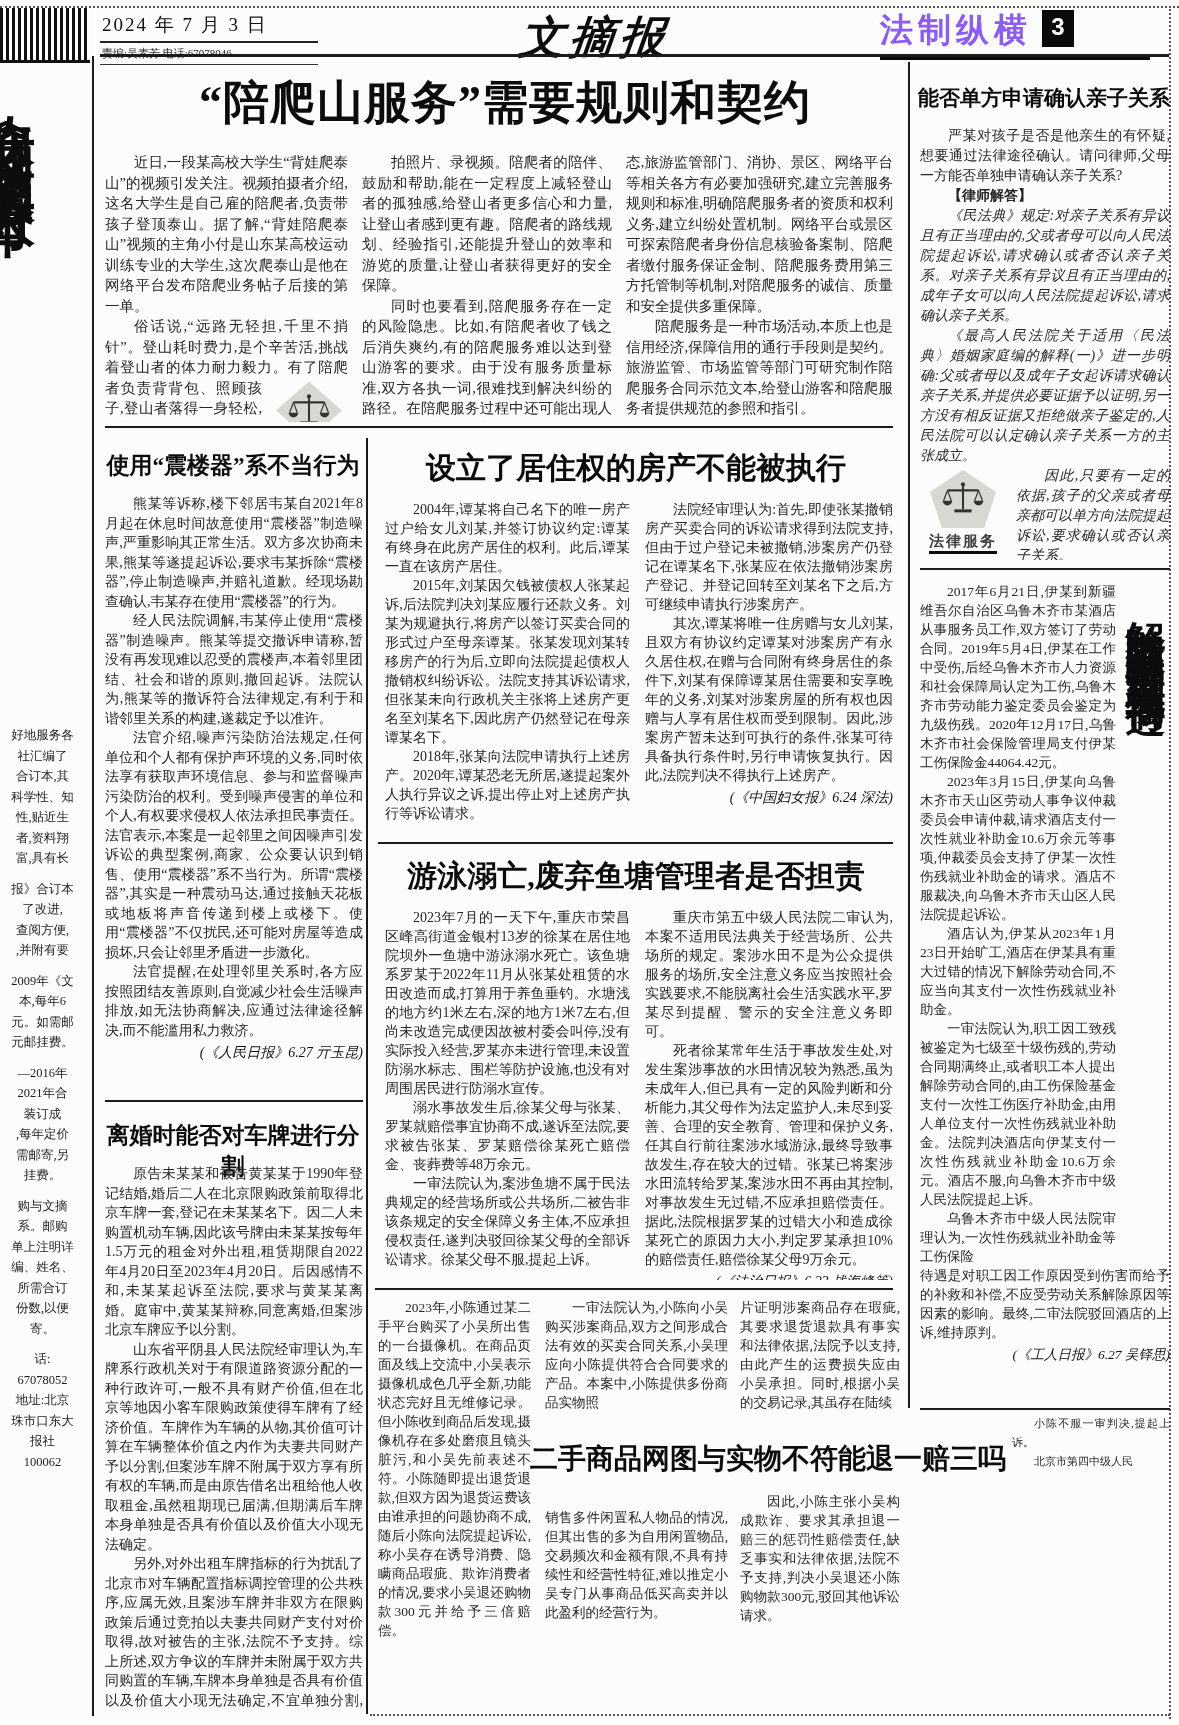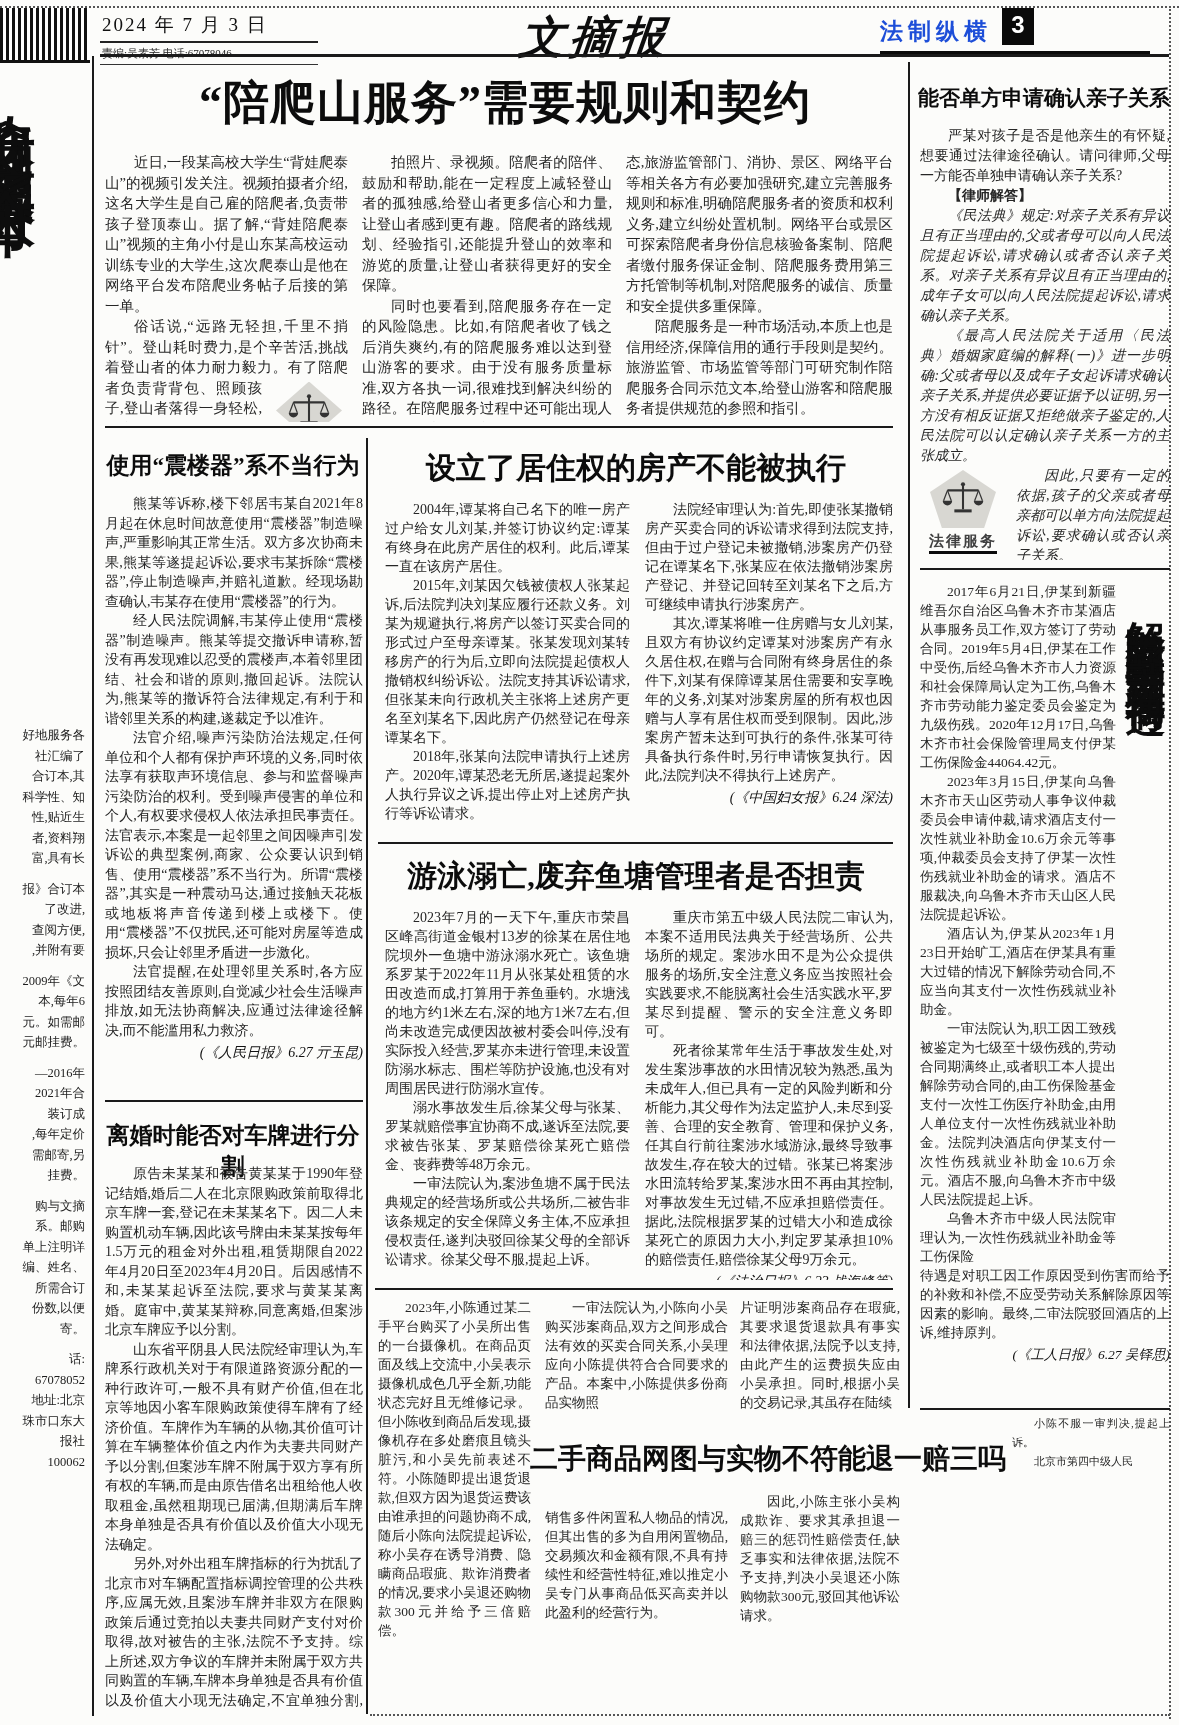--- a/index.html
+++ b/index.html
@@ -7,33 +7,33 @@
         font-family:"Liberation Serif","DejaVu Serif",serif;color:#262626;}
   .abs{position:absolute;}
   .rule{background:#1a1a1a;}
   .dot-h{border-top:2px dotted #555;}
   .dot-v{border-left:2px dotted #555;}
   
   .hdr-date{font-size:19px;letter-spacing:2px;color:#111;border-bottom:2px solid #222;padding:0 4px 3px 2px;}
   .hdr-editor{font-size:11px;color:#222;padding:3px 2px;border-bottom:1px solid #333;}
   .masthead{font-size:44px;font-weight:900;font-style:italic;color:#0d0d0d;letter-spacing:6px;
             font-family:"Liberation Serif",serif;transform:skewX(-6deg);}
-  .section-name{font-size:23px;font-weight:900;letter-spacing:5px;color:#1d4ed8;
+  .section-name{font-size:33px;font-weight:900;letter-spacing:5px;color:#8b5cf6;
             font-family:"Liberation Sans","DejaVu Sans",sans-serif;}
   .pagenum{display:inline-block;width:32px;height:34px;background:#0a0a0a;color:#fff;font-weight:900;
             font-size:24px;text-align:center;line-height:34px;vertical-align:6px;margin-left:10px;
             font-family:"Liberation Sans",sans-serif;border-bottom:3px solid #0a0a0a;}
   
   #sidebar{left:0;top:8px;width:90px;height:1712px;overflow:hidden;}
   .sb-hatch{height:52px;width:100%;background:repeating-linear-gradient(90deg,#111 0 3px,#fff 3px 6px);border-bottom:3px solid #111;}
   .sb-banner{writing-mode:vertical-rl;text-orientation:upright;font-size:54px;font-weight:900;
              color:#0d0d0d;letter-spacing:8px;line-height:1;margin:10px 0 0 -18px;height:640px;
              font-family:"Liberation Sans",sans-serif;}
   .sb-frags{margin-top:12px;}
-  .sb-frags p{margin:0;padding:0 5px 0 0;font-size:12.5px;line-height:20.5px;text-align:right;
+  .sb-frags p{margin:0;padding:0 5px 0 0;font-size:12.5px;line-height:20.5px;text-align:center;
               white-space:nowrap;color:#1d1d1d;min-height:10px;}
   
   .bodytext p{margin:0;text-indent:2em;text-align:justify;}
   .bodytext{text-align:justify;}
   .no-first-indent p:first-child{text-indent:0;}
   .cit{text-align:right !important;text-indent:0 !important;font-style:italic;padding-top:3px;color:#111;}
   .atitle{font-weight:900;text-align:center;color:#0c0c0c;font-family:"Liberation Serif",serif;}
   .ans{font-style:italic;}
   .tagline{font-weight:900;text-indent:2em;}
   

